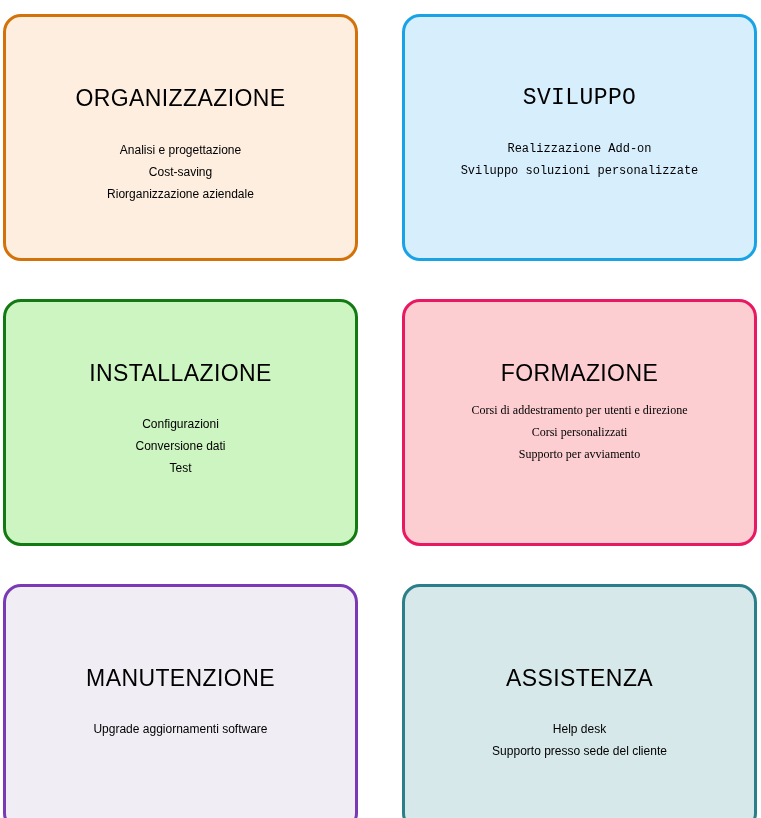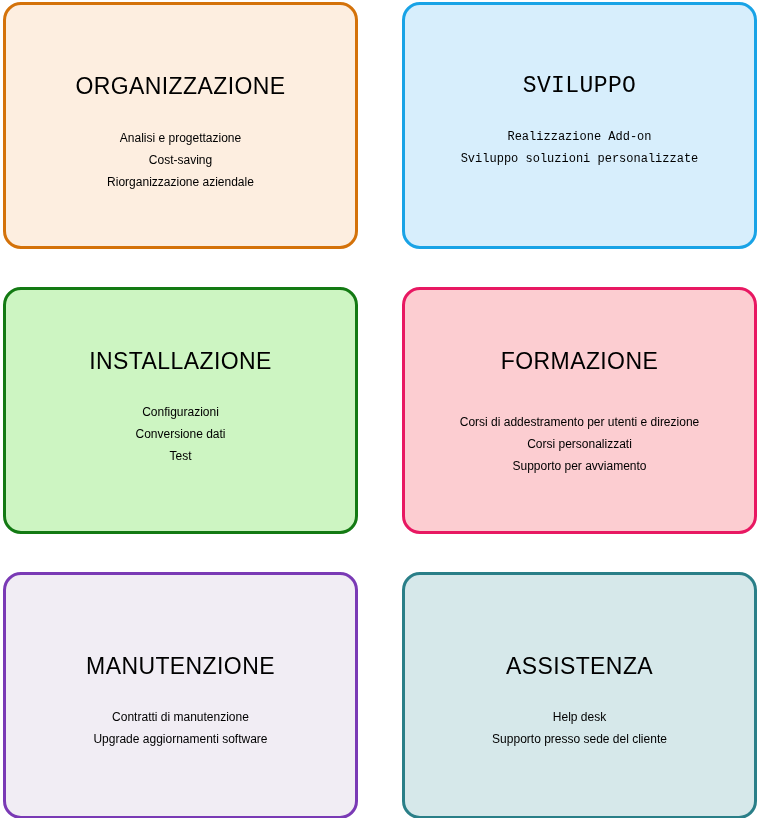--- a/index.html
+++ b/index.html
@@ -15,21 +15,21 @@
   }
   .diagram {
     width: 761px;
     height: 818px;
     box-sizing: border-box;
     display: grid;
     grid-template-columns: 355px 355px;
     grid-template-rows: 247px 247px 247px;
     column-gap: 44px;
     row-gap: 38px;
-    padding: 2px 3px;
+    padding: 14px 3px;
   }
   .card {
     box-sizing: border-box;
     border-radius: 18px;
     border-style: solid;
     border-width: 3px;
     display: flex;
     flex-direction: column;
     align-items: center;
     justify-content: flex-start;
@@ -56,21 +56,21 @@
   .card.pos-0 .card-title { margin-top: 68px; }
   .card.pos-0 .card-lines { margin-top: 27px; }
 
   .card.pos-1 .card-title { margin-top: 68px; }
   .card.pos-1 .card-lines { margin-top: 27px; }
 
   .card.pos-2 .card-title { margin-top: 58px; }
   .card.pos-2 .card-lines { margin-top: 26px; }
 
   .card.pos-3 .card-title { margin-top: 58px; }
-  .card.pos-3 .card-lines { margin-top: 36px; }
+  .card.pos-3 .card-lines { margin-top: 12px; font-family: Liberation Serif, serif; }
 
   .card.pos-4 .card-title { margin-top: 78px; }
   .card.pos-4 .card-lines { margin-top: 26px; }
 
   .card.pos-5 .card-title { margin-top: 78px; }
   .card.pos-5 .card-lines { margin-top: 26px; }
 
   .card.pos-3 .card-lines { max-width: 300px; }
 </style>
 </head>
@@ -109,21 +109,20 @@
     <div class="card-lines">
       <div>Corsi di addestramento per utenti e direzione</div>
       <div>Corsi personalizzati</div>
       <div>Supporto per avviamento</div>
     </div>
   </div>
 
   <div class="card pos-4" style="background: rgb(241, 237, 244); border-color: rgb(122, 58, 181);">
     <div class="card-title">MANUTENZIONE</div>
     <div class="card-lines">
-      <div>Contratti di manutenzione</div>
       <div>Upgrade aggiornamenti software</div>
     </div>
   </div>
 
   <div class="card pos-5" style="background: rgb(214, 232, 234); border-color: rgb(42, 127, 136);">
     <div class="card-title">ASSISTENZA</div>
     <div class="card-lines">
       <div>Help desk</div>
       <div>Supporto presso sede del cliente</div>
     </div>

